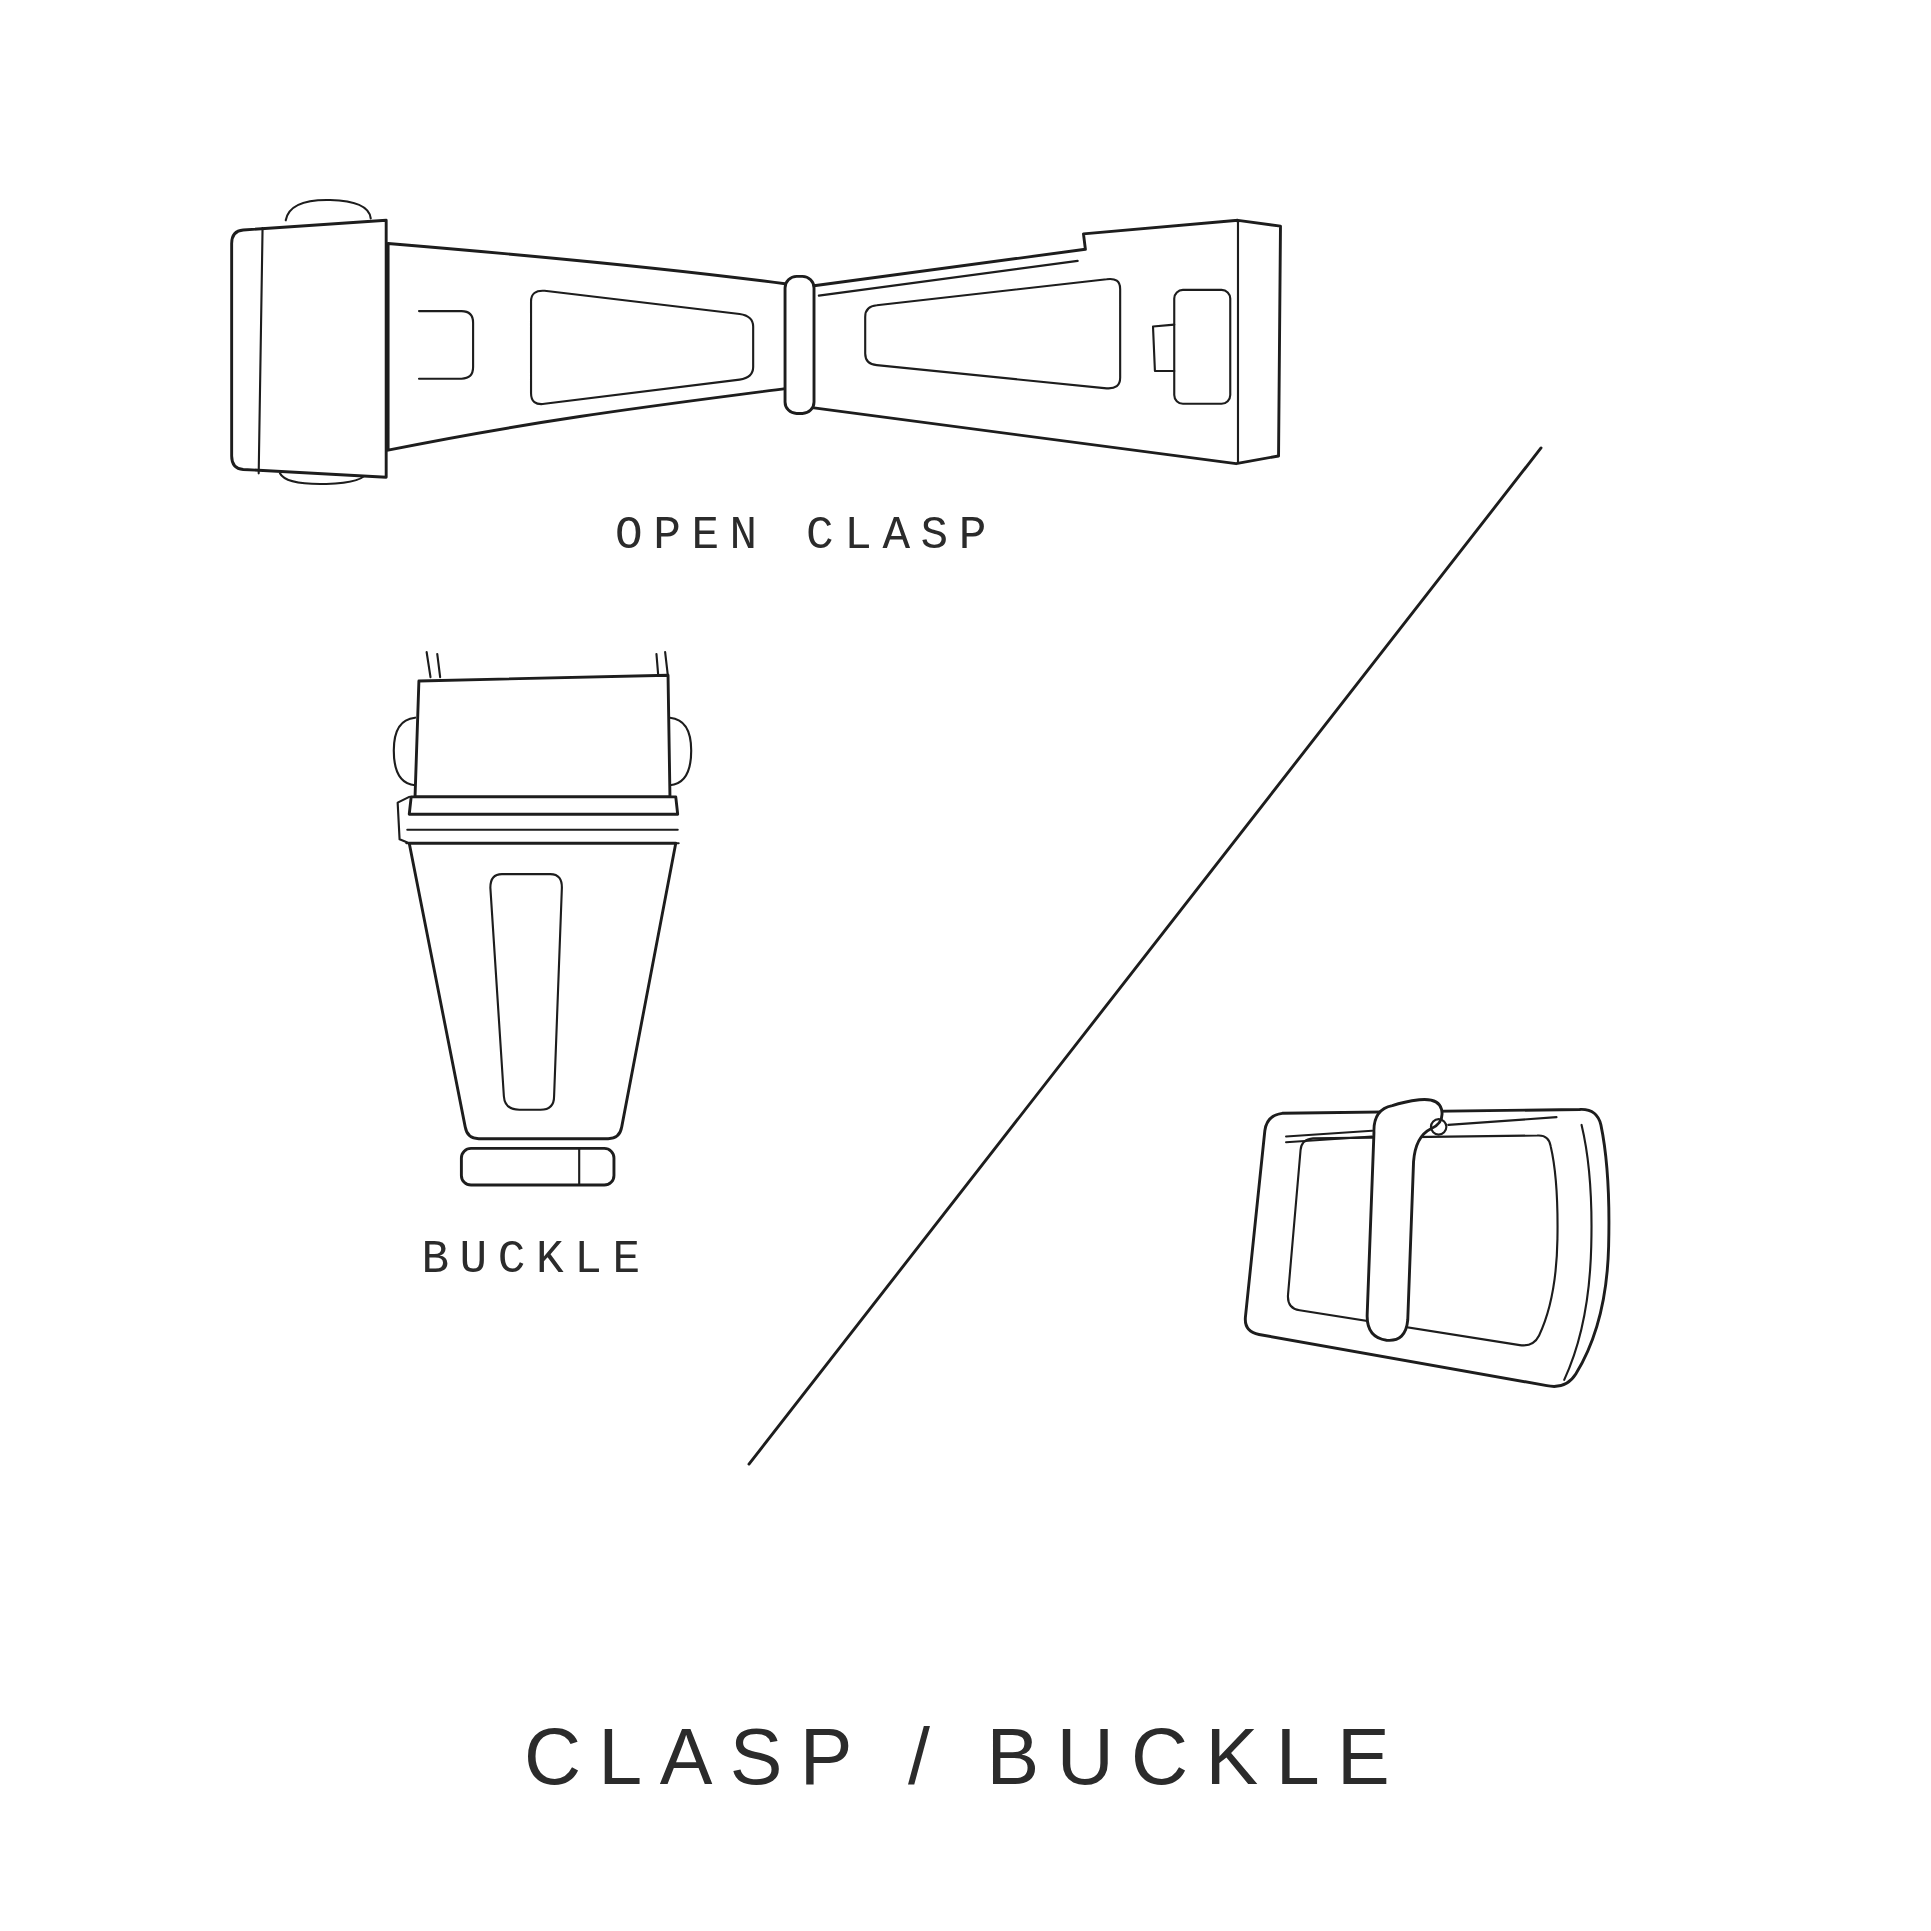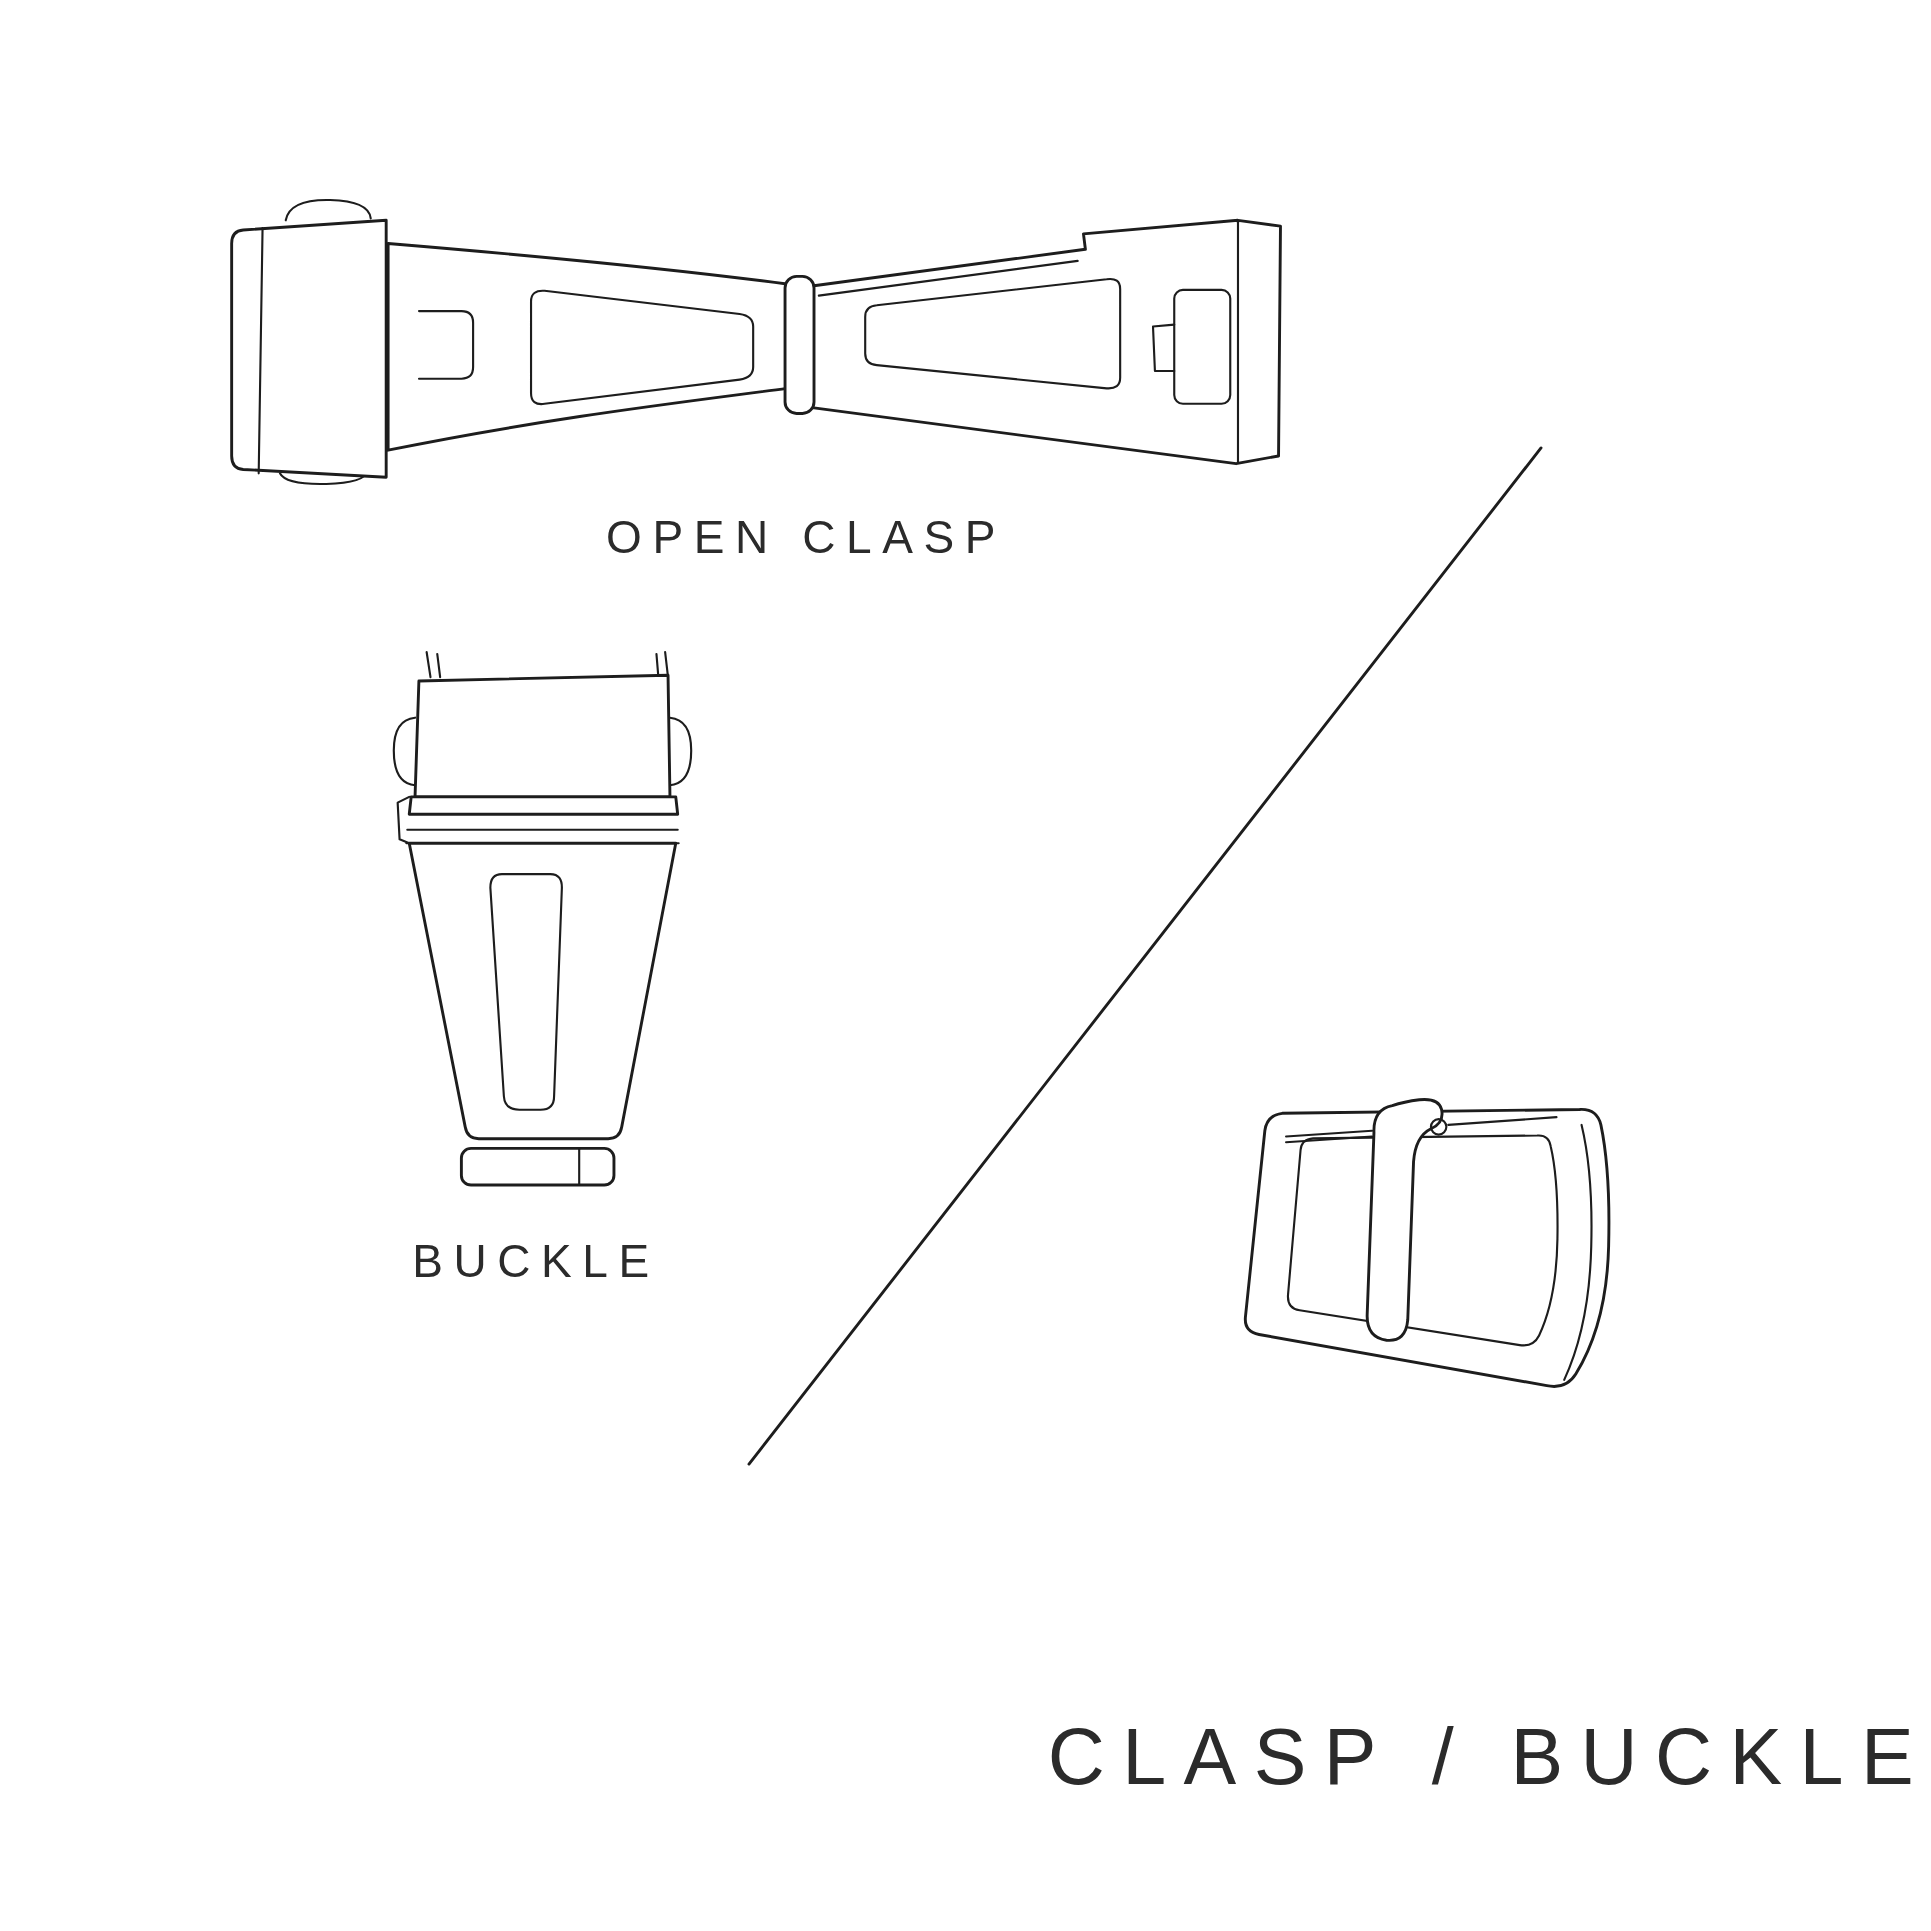--- a/index.html
+++ b/index.html
@@ -9,21 +9,21 @@
     font-family:"Liberation Sans", sans-serif;
   }
   .canvas { position:relative; width:1931px; height:1931px; background:#ffffff; overflow:hidden; }
   .fig { position:absolute; }
   .fig svg { display:block; width:100%; height:100%; overflow:visible; }
   .st  { fill:none;    stroke:#1d1d1d; stroke-width:3;   stroke-linecap:round; stroke-linejoin:round; }
   .sf  { fill:#ffffff; stroke:#1d1d1d; stroke-width:3;   stroke-linecap:round; stroke-linejoin:round; }
   .thin{ fill:none;    stroke:#1d1d1d; stroke-width:2.2; stroke-linecap:round; stroke-linejoin:round; }
   .label {
     position:absolute; transform:translateX(-50%);
-    color:#2b2b2b; font-size:46px; letter-spacing:10.6px; font-weight:400; white-space:nowrap;
+    color:#2b2b2b; font-size:46px; letter-spacing:10.6px; font-weight:400; white-space:nowrap;font-family:Liberation Mono, monospace;
   }
   .title {
     position:absolute; left:0; width:1931px; text-align:center;
     color:#2b2b2b; font-size:79px; letter-spacing:17.4px; font-weight:400; white-space:nowrap;
   }
 </style>
 </head>
 <body>
 
 <div class="canvas">
@@ -117,16 +117,16 @@
         <path class="thin" d="M224 32 L336 24"></path>
       </g>
 
       <g>
         <path class="sf" d="M166 12 Q146 16 147 40 L140 228 Q139 252 160 255 Q180 257 182 234 L188 70 Q190 44 206 36 Q220 30 217 16 Q214 4 194 6 Q178 8 166 12 Z"></path>
         <circle class="thin" cx="214" cy="34" r="8"></circle>
       </g>
     </svg>
   </div>
 
-  <div class="title" style="top:1711px;text-align:right;">CLASP / BUCKLE</div>
+  <div class="title" style="top:1711px;">CLASP / BUCKLE</div>
 
 </div>
 
 
 </body></html>

